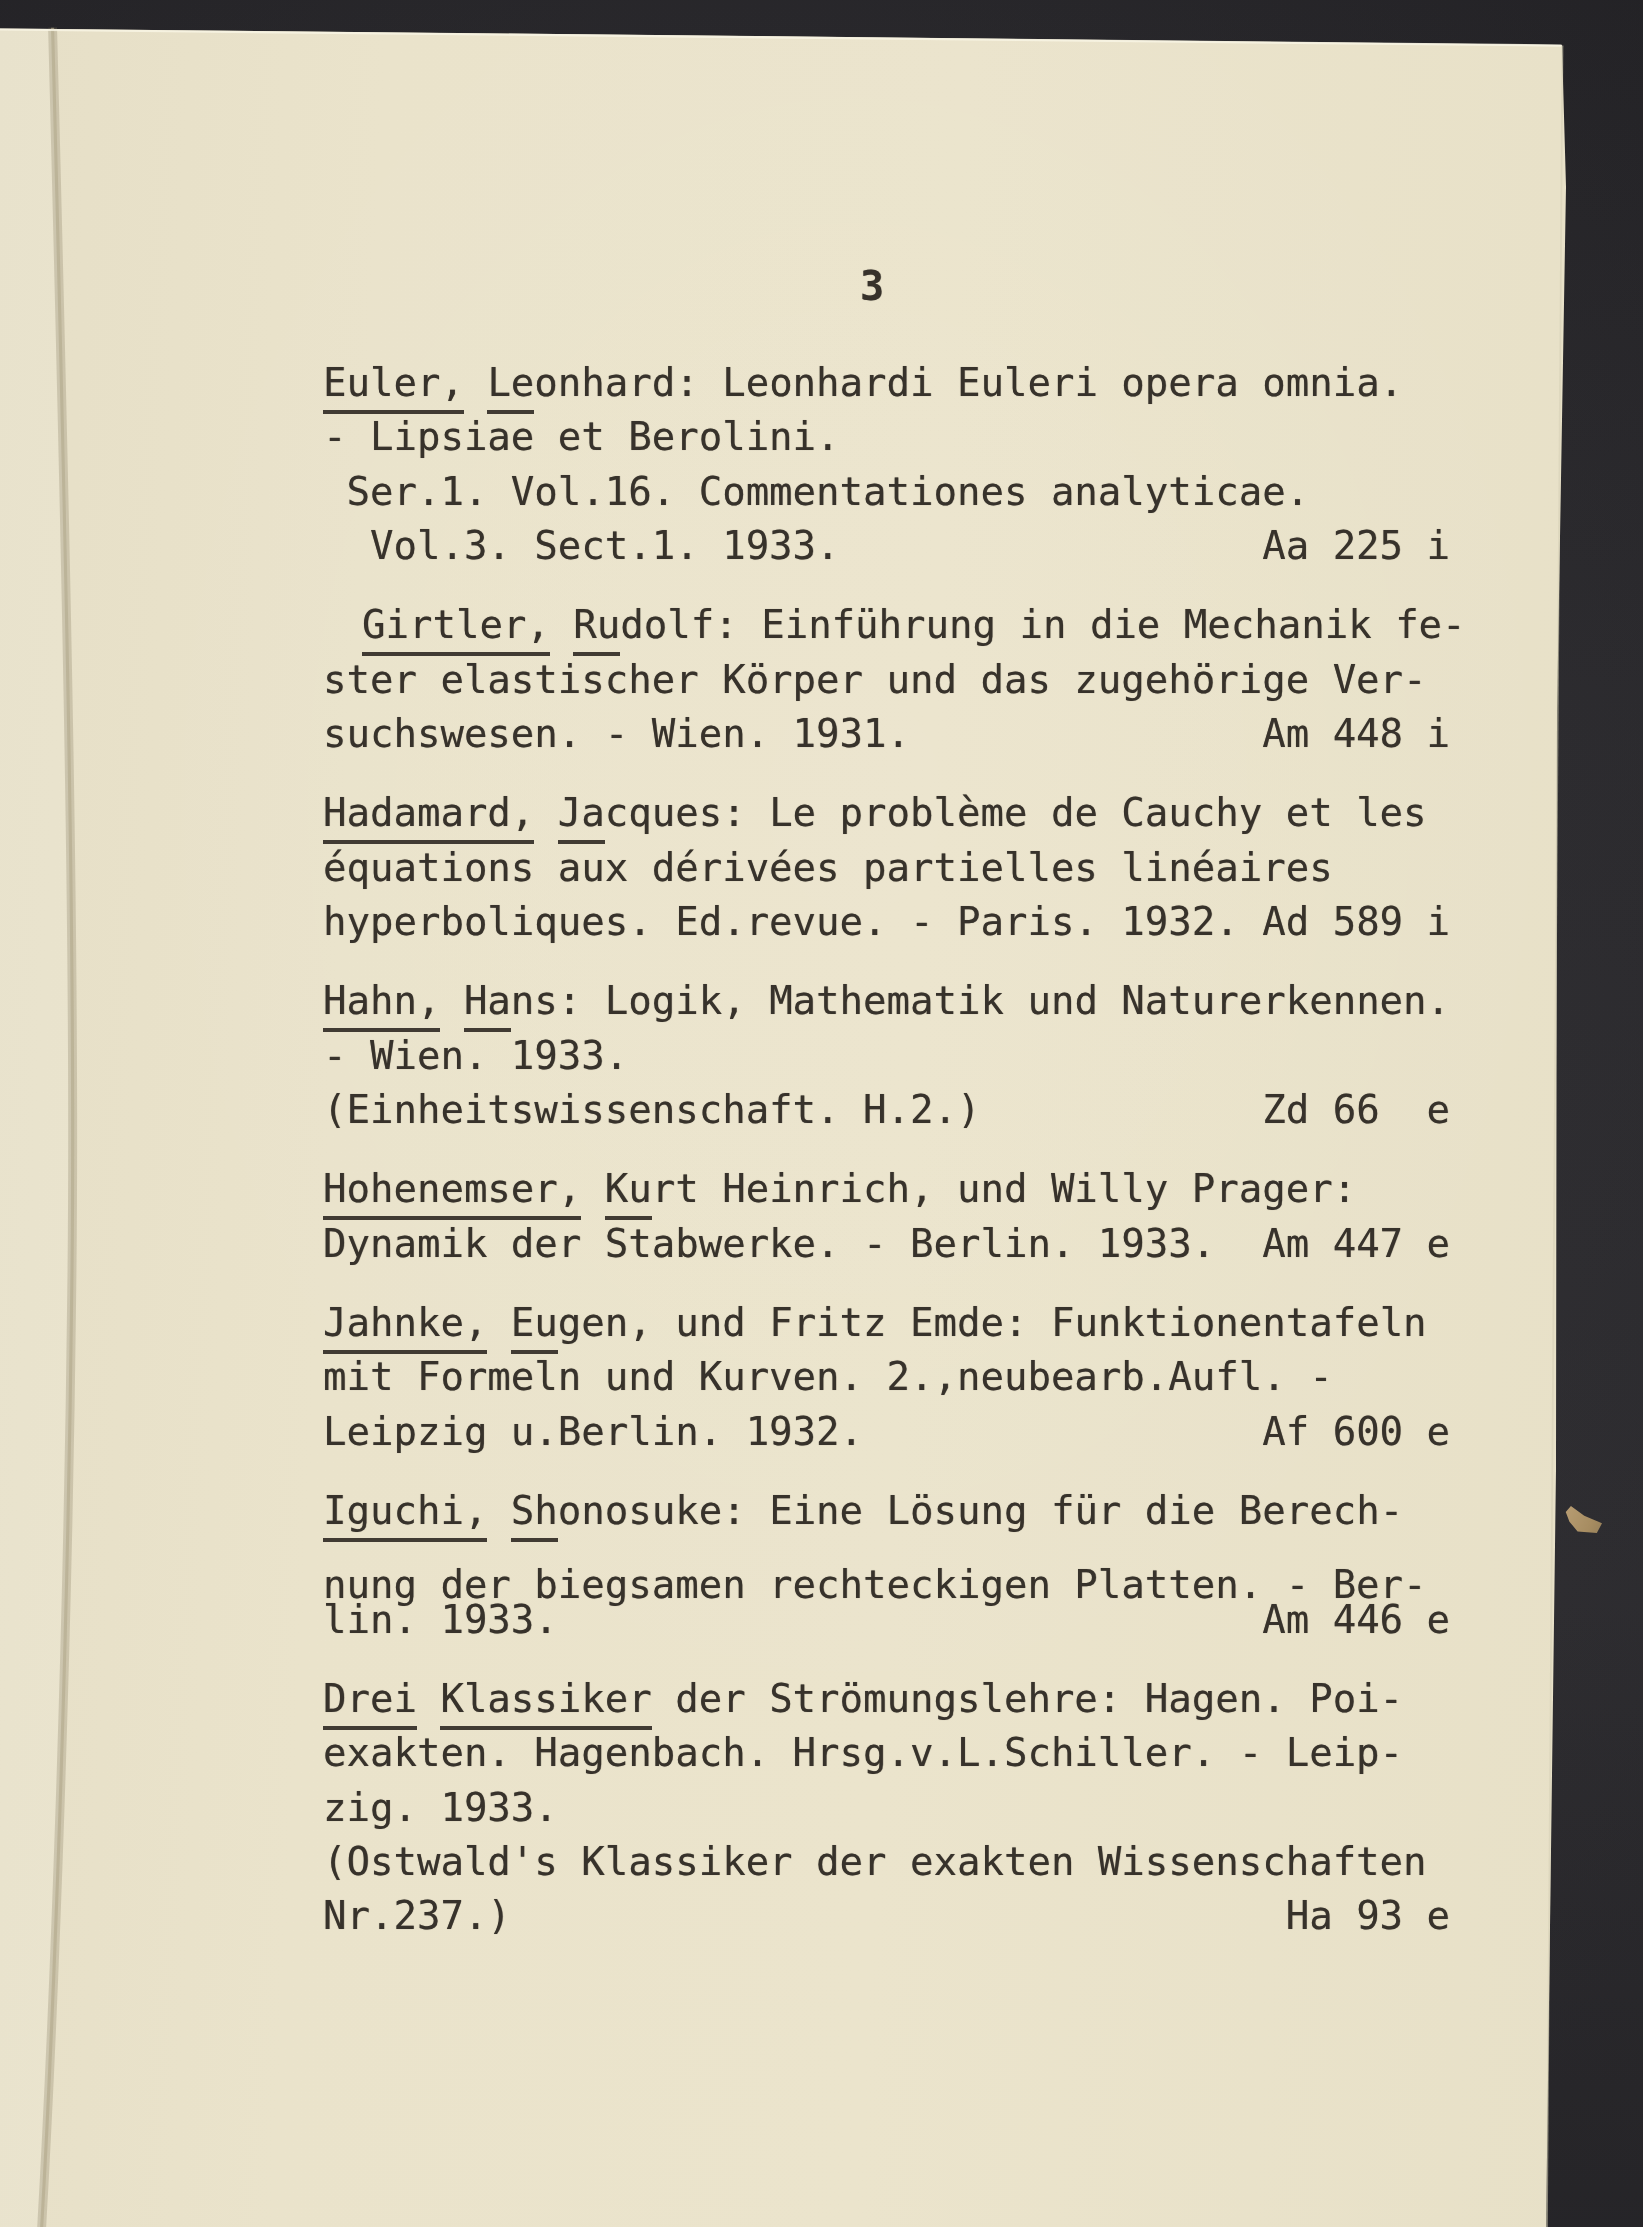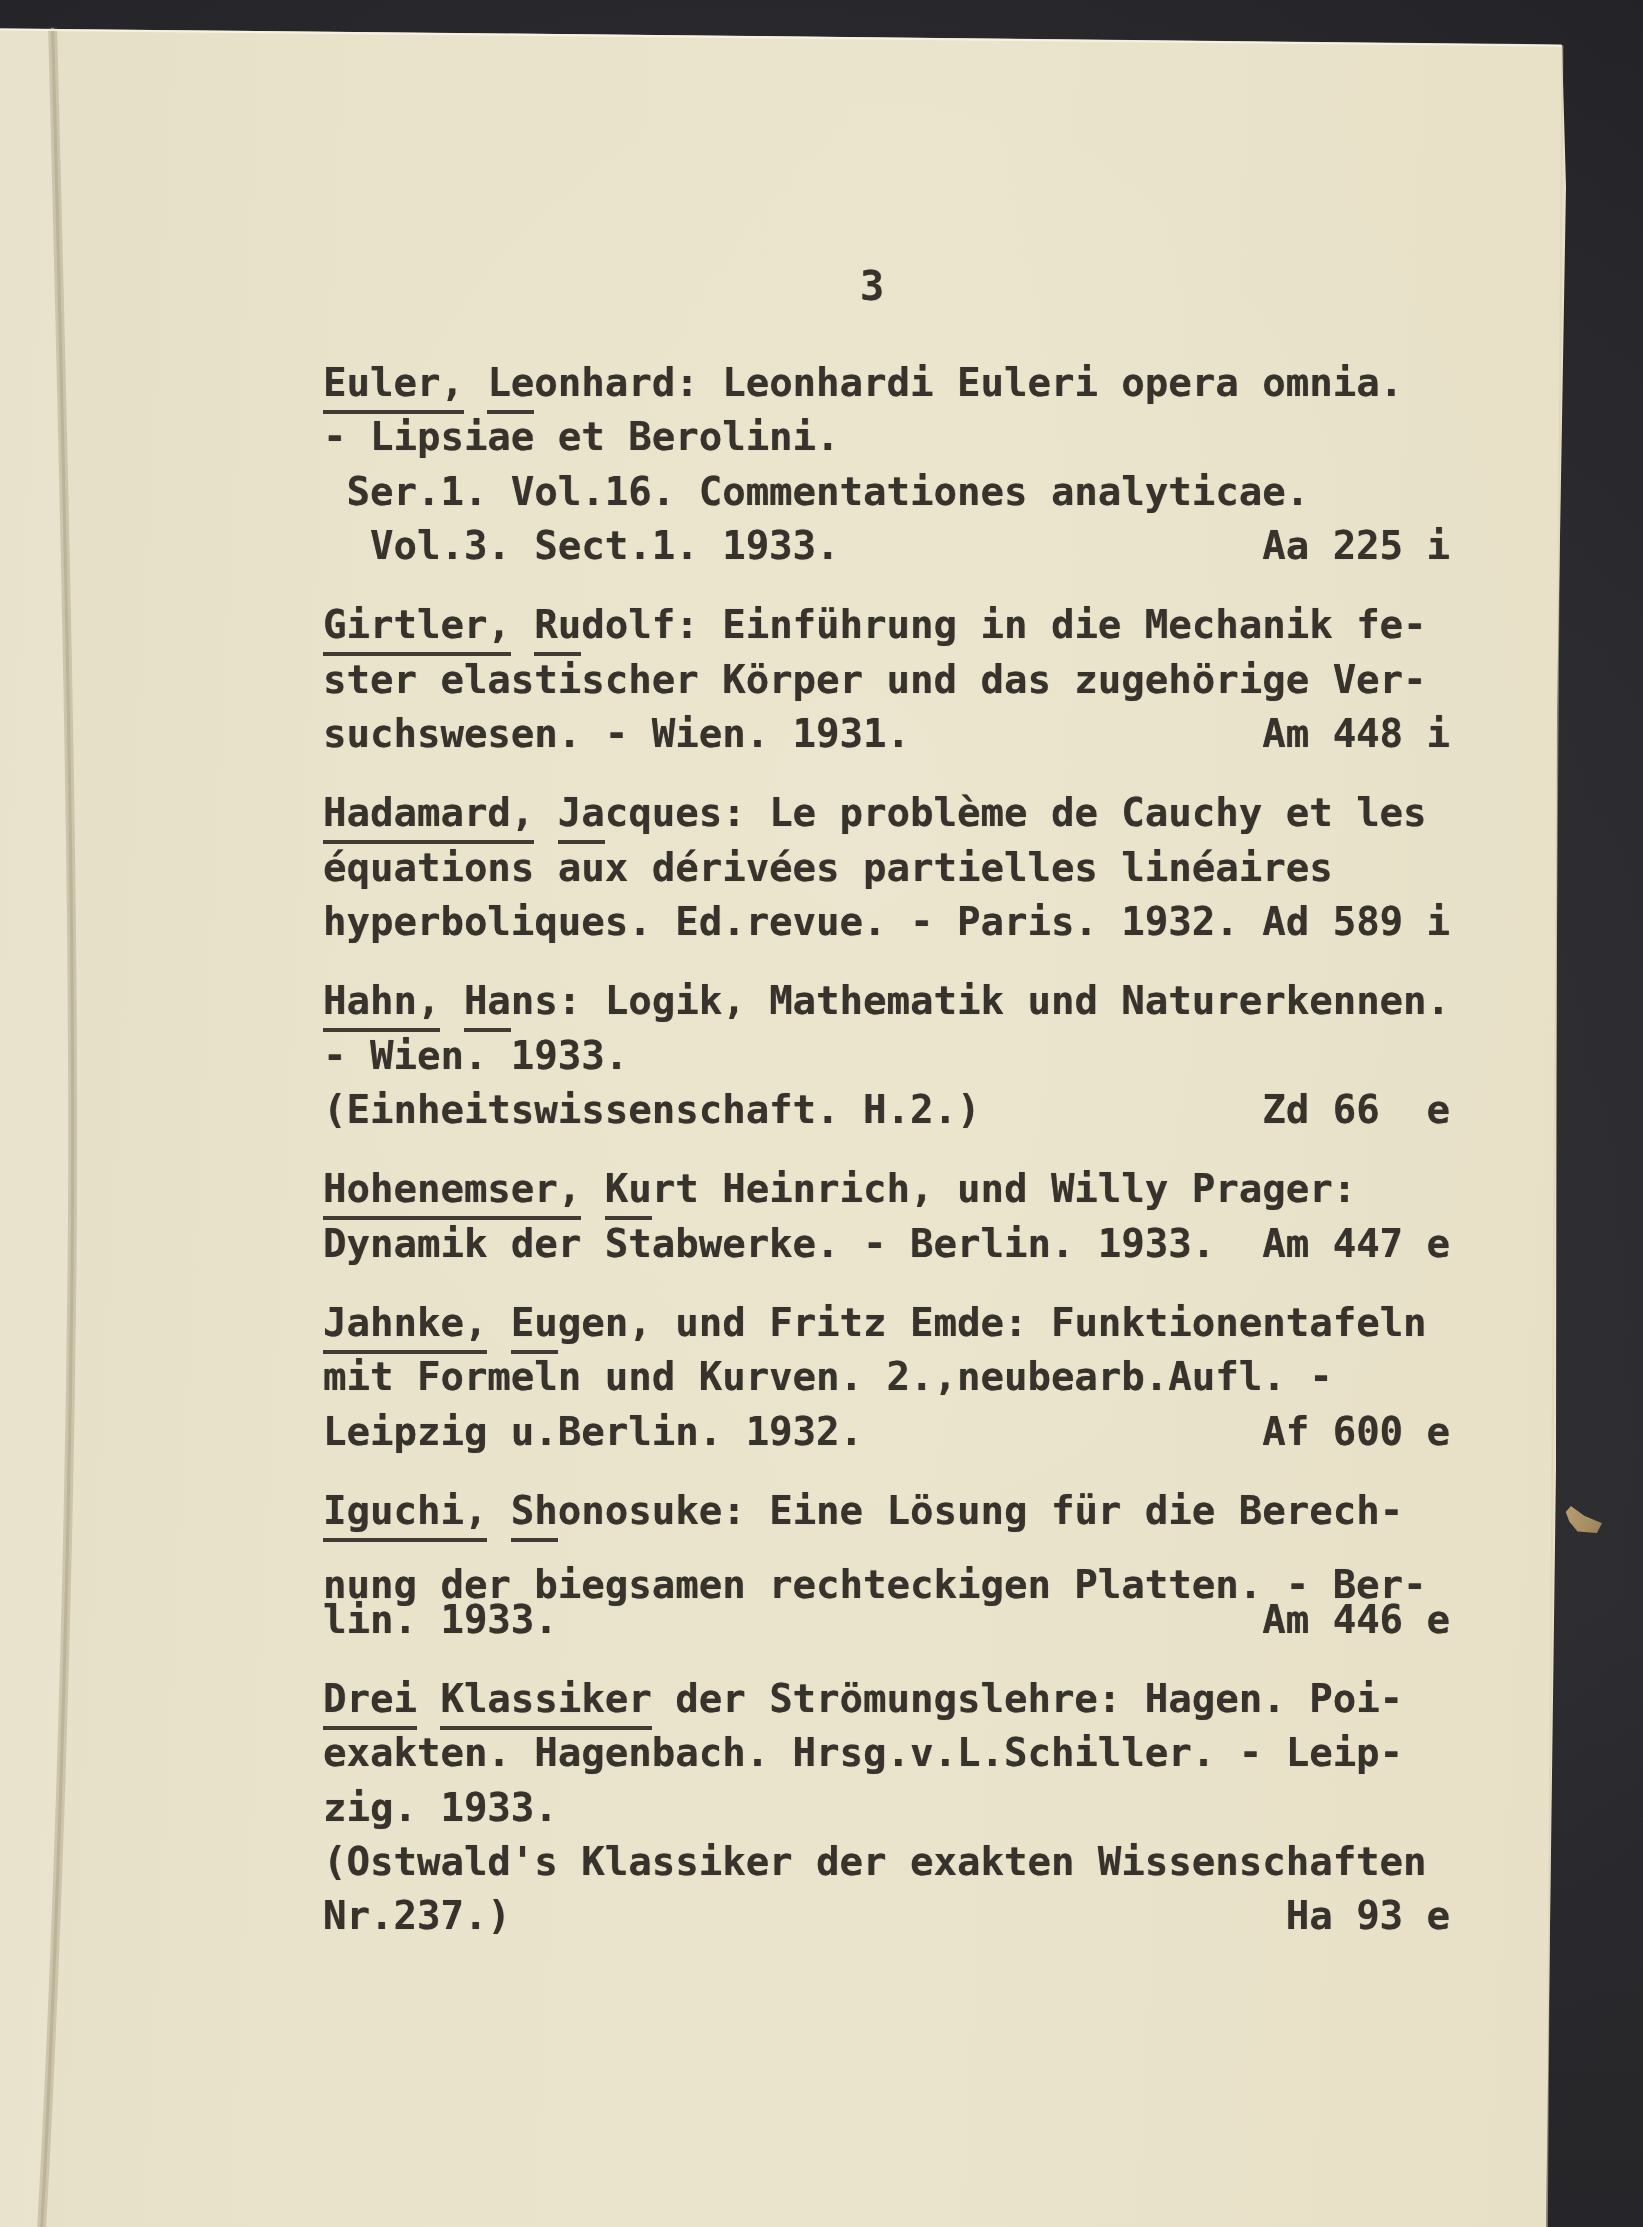--- a/index.html
+++ b/index.html
@@ -53,21 +53,21 @@
     left: 0; top: 0;
     width: 1644px; height: 2288px;
     color: #37322b;
     filter: blur(0.2px);
   }
   .line {
     position: absolute;
     left: 323px;
     font-size: 39px;
     line-height: 1;
-    font-weight: bold;
+    font-weight: normal;
     white-space: pre;
     letter-spacing: 0;
     text-shadow: 0.4px 0.4px 0 rgba(55,50,43,0.30), 0 0 0.9px rgba(55,50,43,0.38);
   }
   .page-number {
     position: absolute;
     left: 860px;
     top: 266px;
     font-size: 40px;
     line-height: 1;
@@ -108,21 +108,21 @@
 <div class="text-layer">
   <div class="page-number">3</div>
   <div id="entries-root">
       <div>
         <div class="line" style="top: 363px;"><span class="u">Euler,</span><span> </span><span class="u">Le</span><span>onhard: Leonhardi Euleri opera omnia.</span></div>
         <div class="line" style="top: 417px;"><span>- Lipsiae et Berolini.</span></div>
         <div class="line" style="top: 472px;"><span> Ser.1. Vol.16. Commentationes analyticae.</span></div>
         <div class="line" style="top: 526px;"><span>  Vol.3. Sect.1. 1933.</span><span>                  </span><span>Aa 225 i</span></div>
       </div>
       <div>
-        <div class="line" style="top: 605px;"><span class="u">Girtler,</span><span> </span><span class="u">Ru</span><span>dolf: Einführung in die Mechanik fe-</span></div>
+        <div class="line" style="top: 605px; margin-left: 39px;"><span class="u">Girtler,</span><span> </span><span class="u">Ru</span><span>dolf: Einführung in die Mechanik fe-</span></div>
         <div class="line" style="top: 660px;"><span>ster elastischer Körper und das zugehörige Ver-</span></div>
         <div class="line" style="top: 714px;"><span>suchswesen. - Wien. 1931.</span><span>               </span><span>Am 448 i</span></div>
       </div>
       <div>
         <div class="line" style="top: 793px;"><span class="u">Hadamard,</span><span> </span><span class="u">Ja</span><span>cques: Le problème de Cauchy et les</span></div>
         <div class="line" style="top: 848px;"><span>équations aux dérivées partielles linéaires</span></div>
         <div class="line" style="top: 902px;"><span>hyperboliques. Ed.revue. - Paris. 1932.</span><span> </span><span>Ad 589 i</span></div>
       </div>
       <div>
         <div class="line" style="top: 981px;"><span class="u">Hahn,</span><span> </span><span class="u">Ha</span><span>ns: Logik, Mathematik und Naturerkennen.</span></div>

